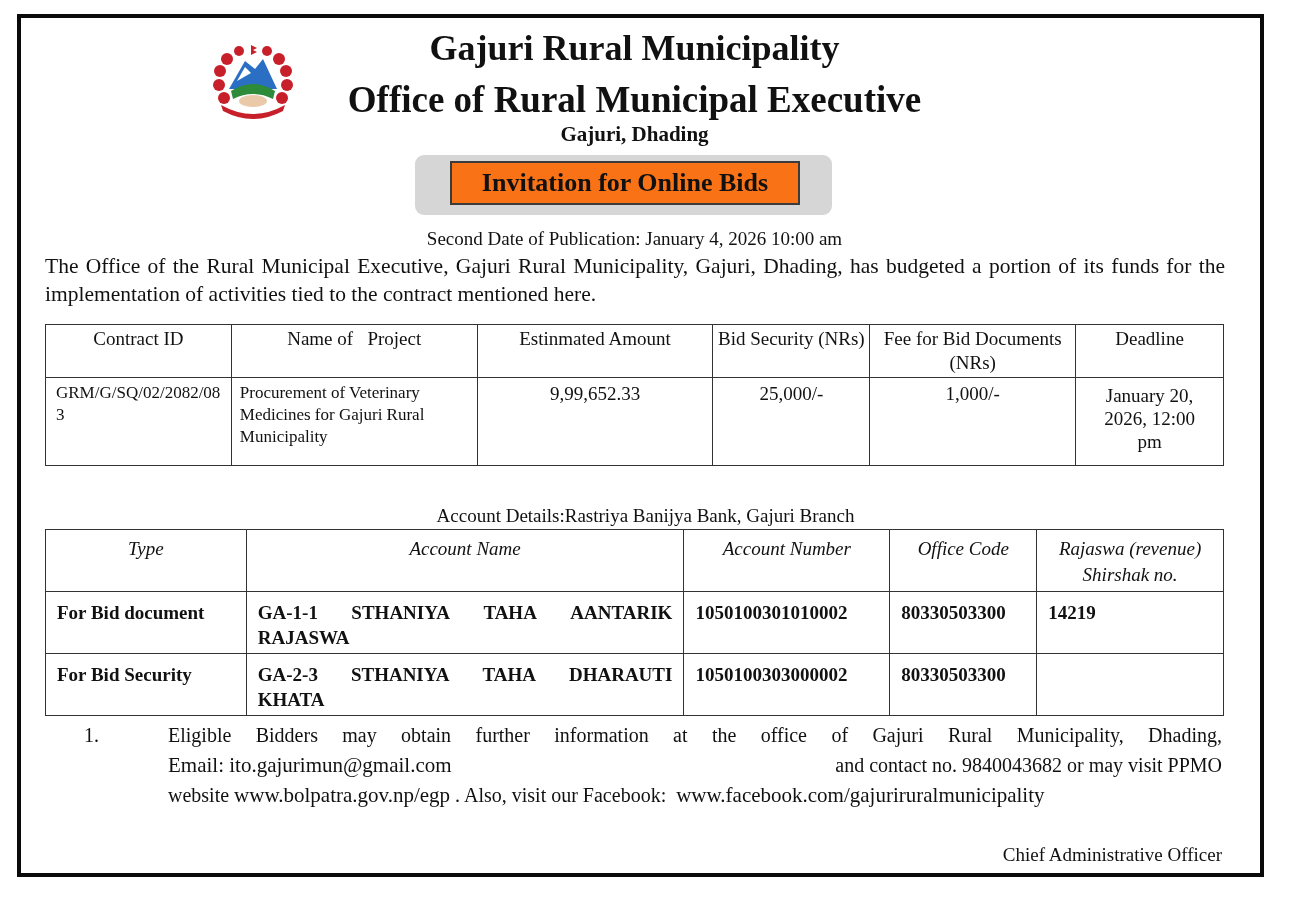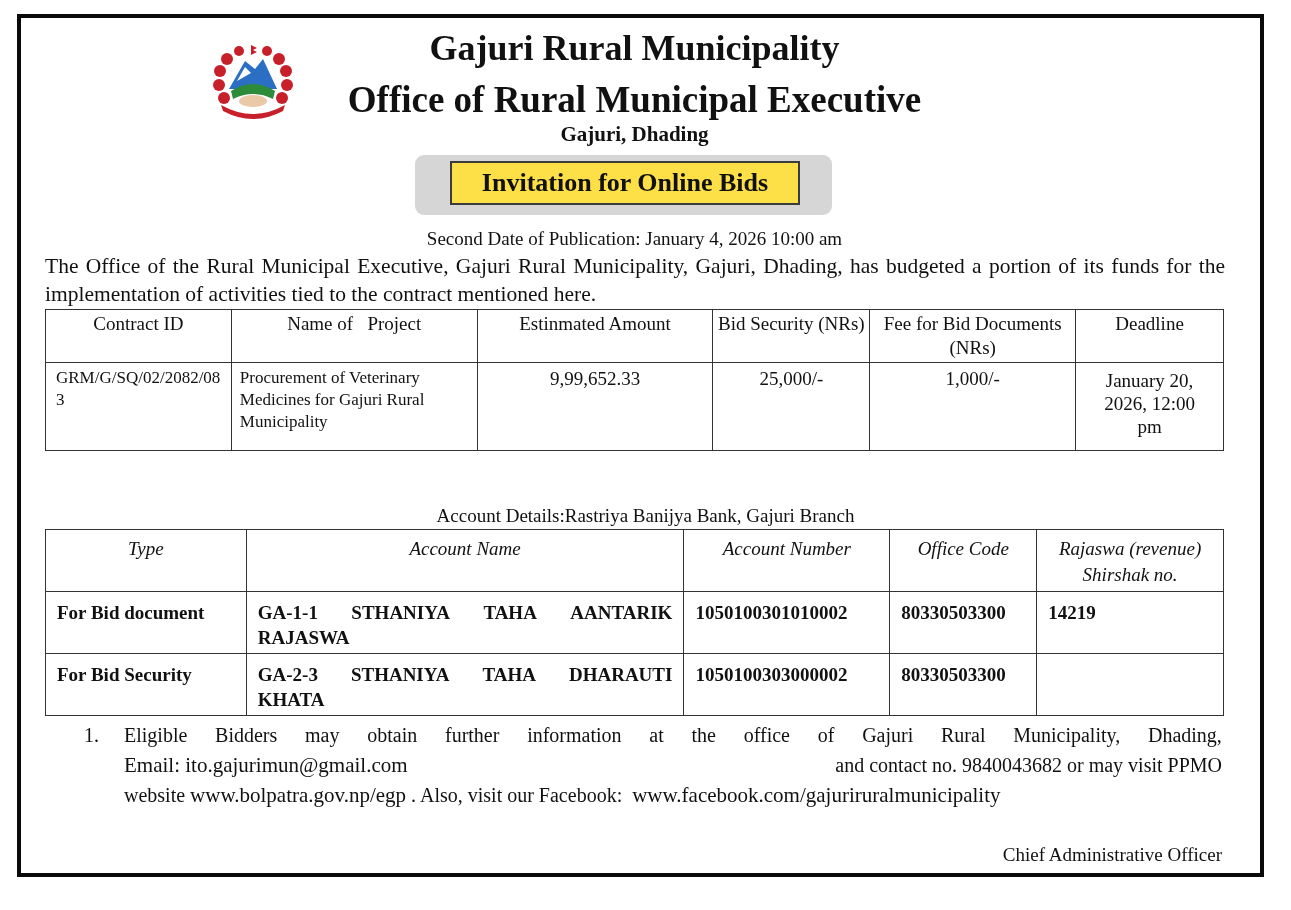--- a/index.html
+++ b/index.html
@@ -8,41 +8,41 @@
   .frame { position:absolute; left:17px; top:14px; width:1247px; height:863px;
            border:4px solid #0a0a0a; box-sizing:border-box; background:#fff; }
   .emblem { position:absolute; left:207px; top:39px; width:92px; height:82px; }
   .h1 { position:absolute; left:0; width:1269px; text-align:center; font-weight:bold; }
   .t1 { top:27px; font-size:36px; left:0; padding-left:0; }
   .t2 { top:78px; font-size:37px; }
   .t3 { top:122px; font-size:21px; }
   .banner { position:absolute; left:415px; top:155px; width:417px; height:60px;
             background:#d6d6d6; border-radius:9px; }
   .banner-box { position:absolute; left:35px; top:6px; width:350px; height:44px;
-                border:2px solid #3b3b3b; background:#fde047; box-sizing:border-box;
+                border:2px solid #3b3b3b; background:#f97316; box-sizing:border-box;
                 text-align:center; font-weight:bold; font-size:26px; line-height:40px; }
   .pubdate { position:absolute; left:0; width:1269px; top:228px; text-align:center; font-size:19px; }
   .intro { position:absolute; left:45px; top:252px; width:1180px; font-size:21.5px;
            line-height:28px; text-align:justify; }
   table { border-collapse:collapse; position:absolute; }
   td, th { border:1.3px solid #333; vertical-align:top; font-weight:normal; }
-  .t-contract { left:45px; top:309px; width:1179px; font-size:19px; }
+  .t-contract { left:45px; top:324px; width:1179px; font-size:19px; }
   .t-contract th { text-align:center; line-height:24px; padding:2px 4px; height:45px; box-sizing:border-box; }
   .t-contract td { line-height:23px; padding:4px 8px; height:88px; box-sizing:border-box; }
   .small { font-size:17px; line-height:22px !important; }
   .center { text-align:center; }
   .acct-caption { position:absolute; left:0; width:1291px; top:505px; text-align:center; font-size:19px; }
   .t-account { left:45px; top:529px; width:1179px; font-size:19px; }
   .t-account th { text-align:center; line-height:26px; padding:6px 6px 0; height:62px; box-sizing:border-box;font-style:italic; }
   .t-account td { line-height:25px; padding:8px 11px 0; height:62px; box-sizing:border-box;font-weight:bold; }
   .spread { display:flex; justify-content:space-between; }
   .notes { position:absolute; left:84px; top:720px; width:1138px; font-size:20px; line-height:30px; }
   .notes .num { position:absolute; left:0; top:0; }
   .notes .body { margin-left:40px; }
-  .notes .line { display:flex; justify-content:space-between; white-space:nowrap; }
+  .notes .line { display:flex; justify-content:space-between; white-space:nowrap;margin-left:44px; }
   .notes .line.left { justify-content:flex-start; }
   .mono-ish { font-size:21px; }
   .sign { position:absolute; right:69px; top:844px; font-size:19px; }
 </style>
 </head>
 <body>
 
 <div class="frame"></div>
 
 <svg class="emblem" viewBox="0 0 92 82">

